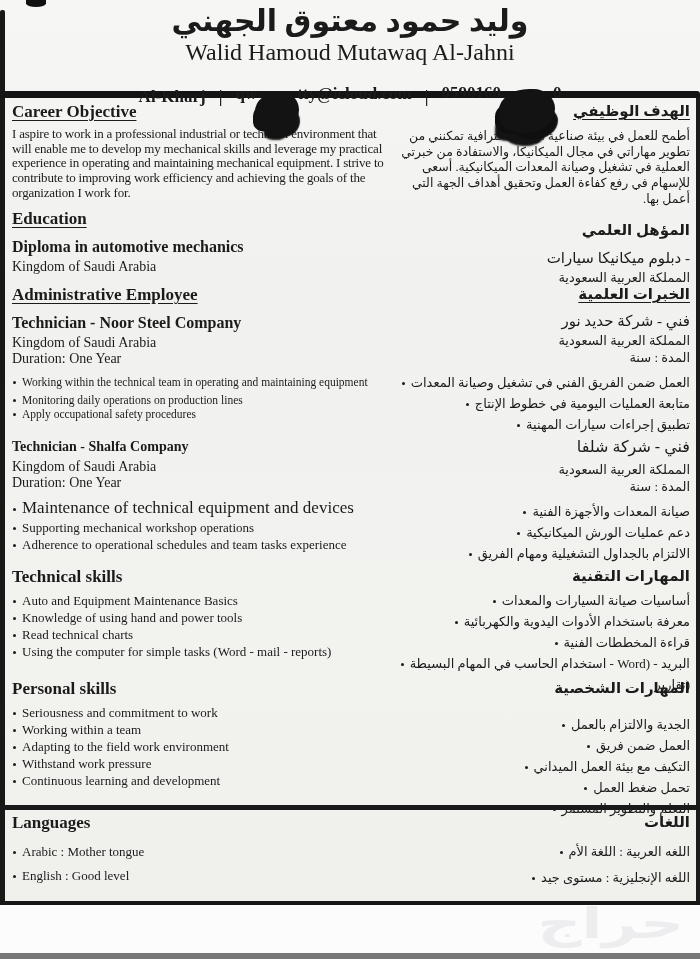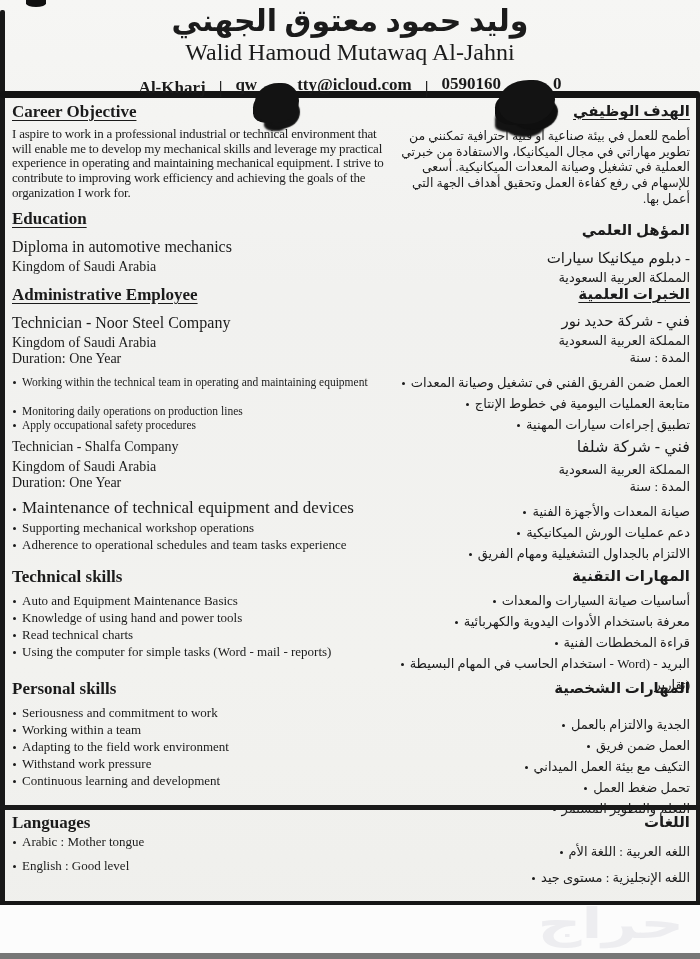--- a/index.html
+++ b/index.html
@@ -11,47 +11,47 @@
   .edge-right{position:absolute;right:0;top:95px;width:4px;height:808px;background:#1c1c1c;}
   .bar-top{position:absolute;left:0;top:91px;width:100%;height:7px;background:#141414;border-radius:3px;z-index:1;}
   .bar-langs{position:absolute;left:0;top:805px;width:100%;height:5px;background:#1a1a1a;border-radius:2px;}
   .bar-bottom{position:absolute;left:0;top:901px;width:100%;height:4px;background:#161616;}
   .bottom-strip{position:absolute;left:0;top:905px;width:100%;height:54px;background:#fcfcfc;}
   .corner-smudge{position:absolute;left:26px;top:0;width:20px;height:7px;background:#111;border-radius:0 0 60% 60%;}
   
   .header{position:absolute;top:4px;left:0;width:100%;text-align:center;z-index:2;}
   .name-ar{font-size:30px;font-weight:bold;line-height:34px;}
   .name-en{font-size:24px;font-weight:normal;line-height:28px;}
-  .contact{margin-top:5px;font-size:17px;font-weight:bold;display:flex;justify-content:center;align-items:center;gap:13px;line-height:26px;}
+  .contact{margin-top:14px;font-size:17px;font-weight:bold;display:flex;justify-content:center;align-items:center;gap:13px;line-height:26px;}
   .sep{font-weight:bold;}
   .redact{display:inline-block;position:relative;top:3px;z-index:3;background:#131313;margin:-16px -2px;
           border-radius:58% 42% 55% 45% / 52% 48% 60% 40%;}
   .redact.email{width:44px;height:40px;vertical-align:-14px;
           box-shadow:-7px 5px 0 -5px #131313, 7px 11px 1px -6px #131313, 0 17px 2px -9px #131313;}
   .redact.phone{width:56px;height:44px;vertical-align:-16px;
           box-shadow:-9px 6px 0 -5px #0f0f0f, 9px 12px 1px -6px #0f0f0f, 0 21px 2px -8px #131313, -14px 18px 2px -10px #131313;}
   
   .sec{position:absolute;left:12px;right:10px;display:flex;justify-content:space-between;align-items:flex-start;}
   .en{width:55%;}
   .ar{width:43%;text-align:right;direction:ltr;}
   .h-en{font-size:17px;font-weight:bold;line-height:21px;margin-bottom:5px;}
   .h-ar{font-size:15px;font-weight:bold;line-height:21px;margin-bottom:7px;}
   .u{text-decoration:underline;text-underline-offset:3px;}
   .en p{margin:0;font-size:13px;line-height:1.13;letter-spacing:-0.2px;}
   .ar p{margin:0;font-size:12.5px;line-height:1.25;}
-  .job-title-en{font-size:16px;font-weight:normal;line-height:20px;margin-bottom:2px;}
+  .job-title-en{font-size:16px;font-weight:bold;line-height:20px;margin-bottom:2px;}
   .job-title-ar{font-size:15px;font-weight:normal;line-height:20px;margin-bottom:1px;}
   .line-en{font-size:14px;line-height:16px;}
   .line-ar{font-size:13px;line-height:17px;}
   .mb8{margin-bottom:8px;} .mb6{margin-bottom:6px;}
   ul{list-style:none;margin:0;padding:0;}
   .li-en{font-size:13px;line-height:17px;}
   .li-en.sm{font-size:11.5px;line-height:14px;}
   .li-en.big{font-size:17px;line-height:22px;}
-  .li-en.gap{margin-bottom:15px;}
+  .li-en.gap{margin-bottom:4px;}
   .li-ar{font-size:13px;line-height:21px;}
   .dot{display:inline-block;width:3px;height:3px;background:#1b1b1b;border-radius:50%;margin:0 6px 2px 1px;}
   .ar .dot{margin:0 6px 2px 0;}
   bdi{unicode-bidi:isolate;}
   .ltr-base{unicode-bidi:isolate;direction:ltr;}
   .pad-top12{padding-top:12px;}
   
   .sec-objective{top:101px;}
   .sec-education{top:208px;}
   .sec-experience{top:284px;}
@@ -204,21 +204,21 @@
         <li class="li-ar"><span class="dot"></span><bdi>تحمل ضغط العمل</bdi></li>
         <li class="li-ar"><span class="dot"></span><bdi>التعلم والتطوير المستمر</bdi></li>
       </ul>
     </div>
   </div>
 
   <div class="bar-langs"></div>
 
   <div class="sec sec-languages">
     <div class="en">
-      <div class="h-en" style="margin-bottom:0;">Languages</div>
+      <div class="h-en" style="margin-bottom:10px;">Languages</div>
       <ul>
         <li class="li-en" style="margin-bottom:7px;"><span class="dot"></span><span>Arabic : Mother tongue</span></li>
         <li class="li-en"><span class="dot"></span><span>English : Good level</span></li>
       </ul>
     </div>
     <div class="ar">
       <div class="h-ar" style="margin-bottom:8px;"><bdi>اللغات</bdi></div>
       <ul>
         <li class="li-ar" style="margin-bottom:5px;"><span class="dot"></span><bdi>اللغه العربية : اللغة الأم</bdi></li>
         <li class="li-ar"><span class="dot"></span><bdi>اللغه الإنجليزية : مستوى جيد</bdi></li>

